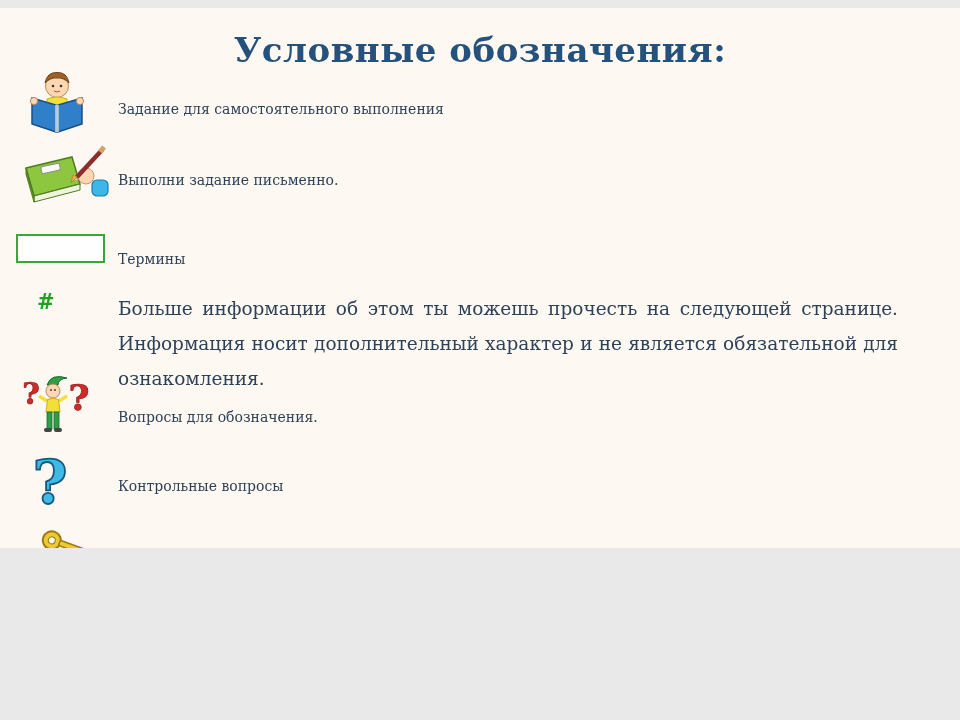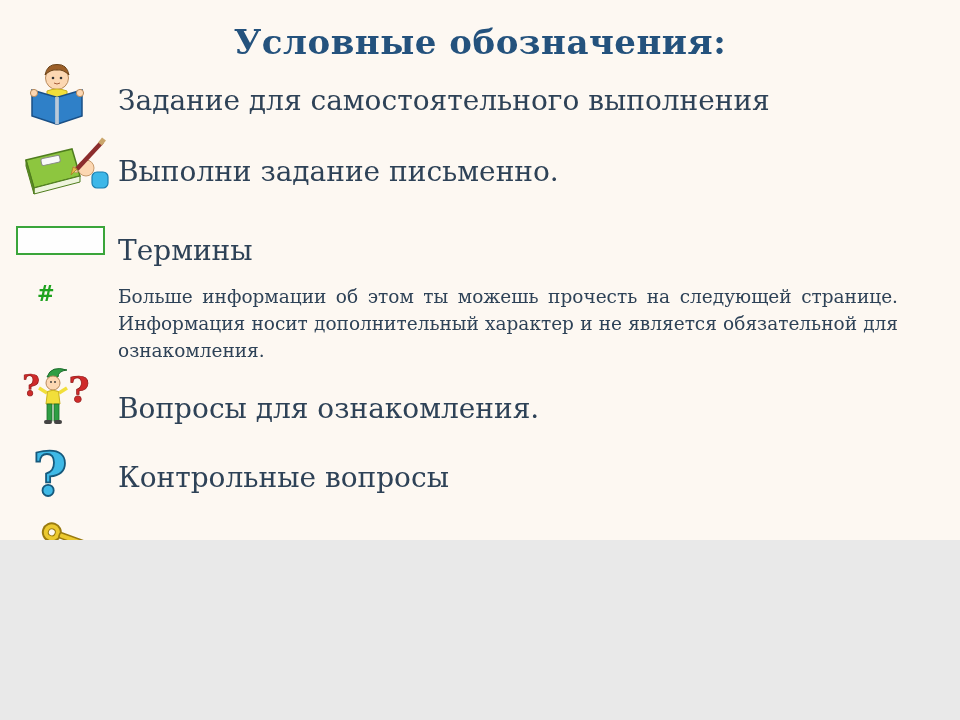--- a/index.html
+++ b/index.html
@@ -1,50 +1,50 @@
 <!DOCTYPE html>
 <html><head>
 <meta charset="utf-8">
 <style>
   * { margin: 0; padding: 0; box-sizing: border-box; }
   html, body { background: #e9e9e9; }
   .slide {
     position: relative;
     width: 960px;
     height: 540px;
-    margin: 0 auto;
+    margin: 8px auto;
     background: #fdf8f2;
     overflow: hidden;
     font-family: "DejaVu Serif", "Liberation Serif", serif;
   }
   .title {
     position: absolute;
     top: 22px;
     left: 0;
     width: 100%;
     text-align: center;
     font-size: 34px;
     font-weight: bold;
     color: #24527d;
     letter-spacing: 0.5px;
   }
   .icon { position: absolute; }
   .label {
     position: absolute;
     left: 118px;
     color: #2e4257;
-    font-size: 28px;
+    font-size: 14px;
     line-height: 26px;
     white-space: nowrap;
   }
   .label.para {
     white-space: normal;
     width: 780px;
     font-size: 18.5px;
-    line-height: 27px;
+    line-height: 35px;
     text-align: justify;
   }
   .terms-box {
     position: absolute;
     left: 16px;
     top: 226px;
     width: 89px;
     height: 29px;
     background: #fefefe;
     border: 2px solid #3aa53a;
@@ -119,21 +119,21 @@
     <circle cx="34" cy="18" r="0.9" fill="#333"></circle>
     <circle cx="38" cy="18" r="0.9" fill="#333"></circle>
     <line x1="30" y1="29" x2="22" y2="24" stroke="#f2df3a" stroke-width="3.5"></line>
     <line x1="42" y1="29" x2="50" y2="24" stroke="#f2df3a" stroke-width="3.5"></line>
     <path d="M29 40 L30.5 27.5 Q36 25 41.5 27.5 L43 40 Z" fill="#f2df3a" stroke="#c9b11e" stroke-width="1"></path>
     <rect x="30" y="40" width="5" height="17" fill="#2f9e44" stroke="#1d6b2c" stroke-width="0.8"></rect>
     <rect x="37" y="40" width="5" height="17" fill="#2f9e44" stroke="#1d6b2c" stroke-width="0.8"></rect>
     <rect x="27" y="56" width="8" height="4" rx="2" fill="#444"></rect>
     <rect x="37" y="56" width="8" height="4" rx="2" fill="#444"></rect>
   </svg>
-  <div class="label" style="top:396px;">Вопросы для ознакомления.</div>
+  <div class="label" style="top:396px;">Вопросы для обозначения.</div>
 
   <svg class="icon" style="left:28px; top:445px;" width="44" height="64" viewBox="0 0 44 64">
     <text x="22" y="50" font-size="60" font-weight="bold" fill="#3fb9e6" stroke="#16597c" stroke-width="1.8" text-anchor="middle" font-family="DejaVu Serif, serif">?</text>
   </svg>
   <div class="label" style="top:465px;text-align:right;">Контрольные вопросы</div>
 
   <svg class="icon" style="left:34px; top:520px;" width="64" height="52" viewBox="0 0 64 52">
     <g transform="rotate(20 32 26)">
       <circle cx="14" cy="18" r="9" fill="#ecc92f" stroke="#9a7b10" stroke-width="2"></circle>
       <circle cx="14" cy="18" r="3.5" fill="#fdf8f2" stroke="#9a7b10" stroke-width="1"></circle>

